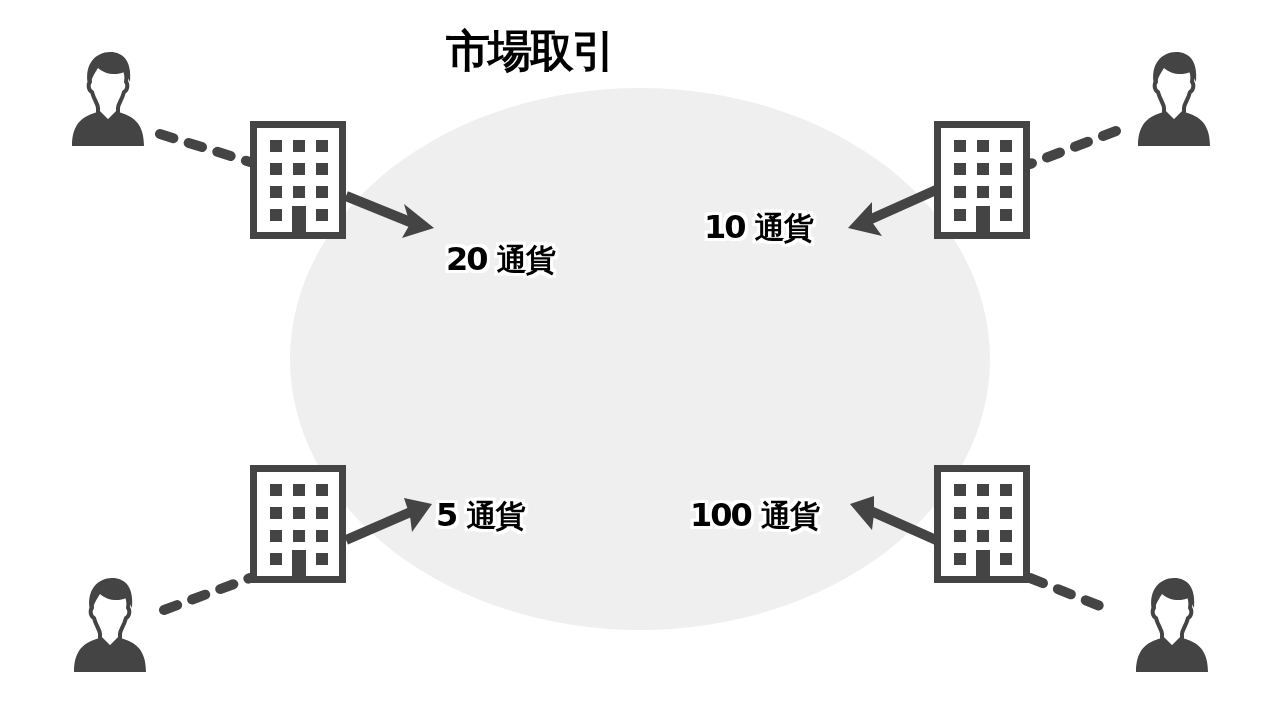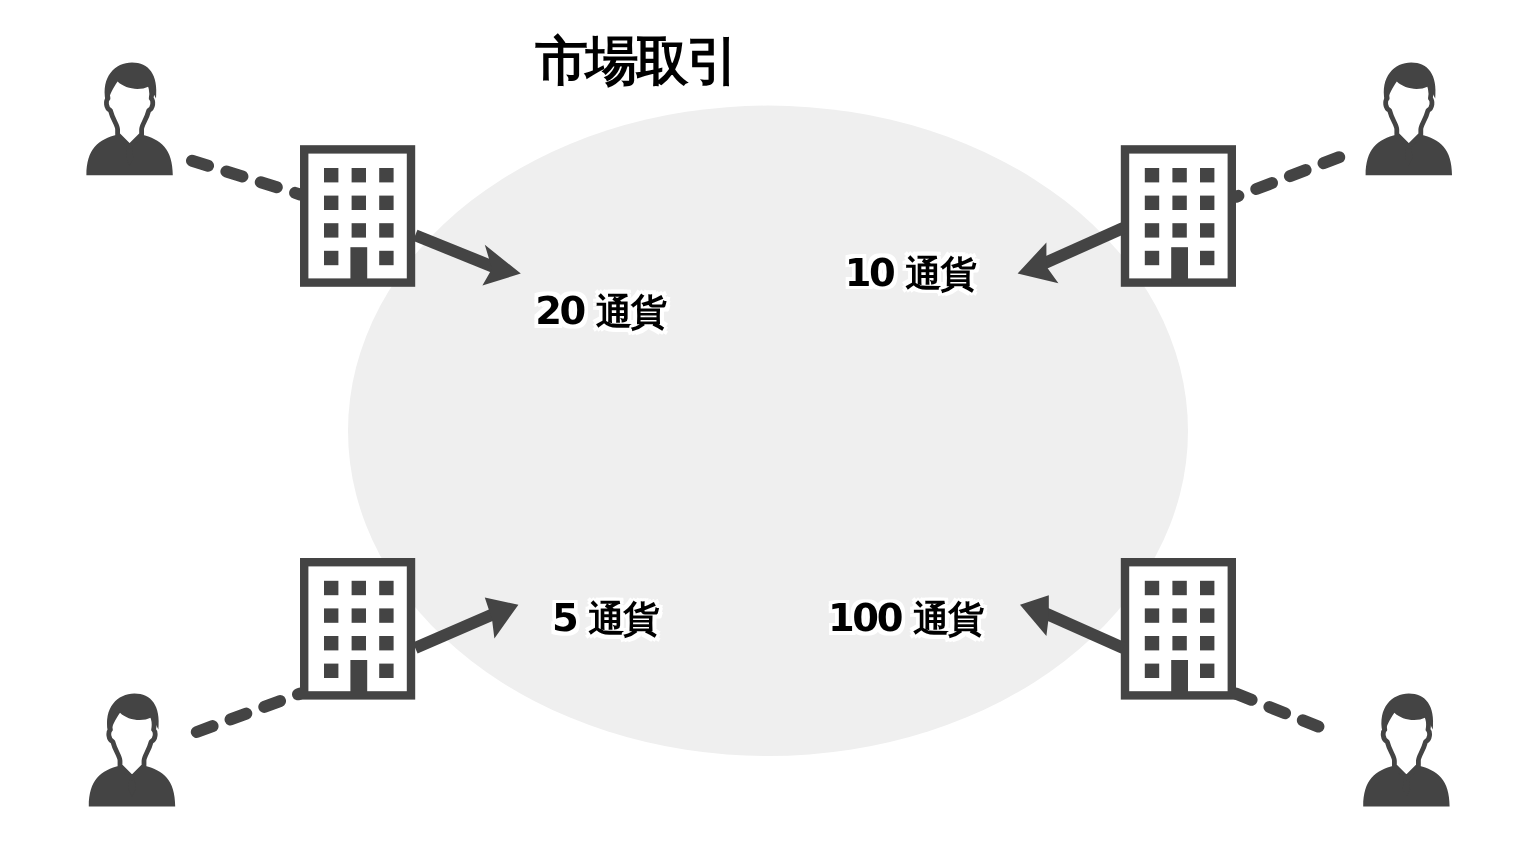--- a/index.html
+++ b/index.html
@@ -118,21 +118,21 @@
     <span class="num">20</span>
     <span style="font-size:30px;">通貨</span>
   </div>
 
   <div class="lbl small" style="left:704px; top:196px;margin-top:12px;">
     <span class="num">10</span>
     <span style="font-size:30px;">通貨</span>
   </div>
 
 
-  <div class="lbl small" style="left:460px; top:496px;">
+  <div class="lbl small" style="left:436px; top:496px;">
     <span class="num">5</span>
     <span style="font-size:30px;">通貨</span>
   </div>
 
   <div class="lbl small" style="left:690px; top:496px;">
     <span class="num">100</span>
     <span style="font-size:30px;">通貨</span>
   </div>
 </div>
 

